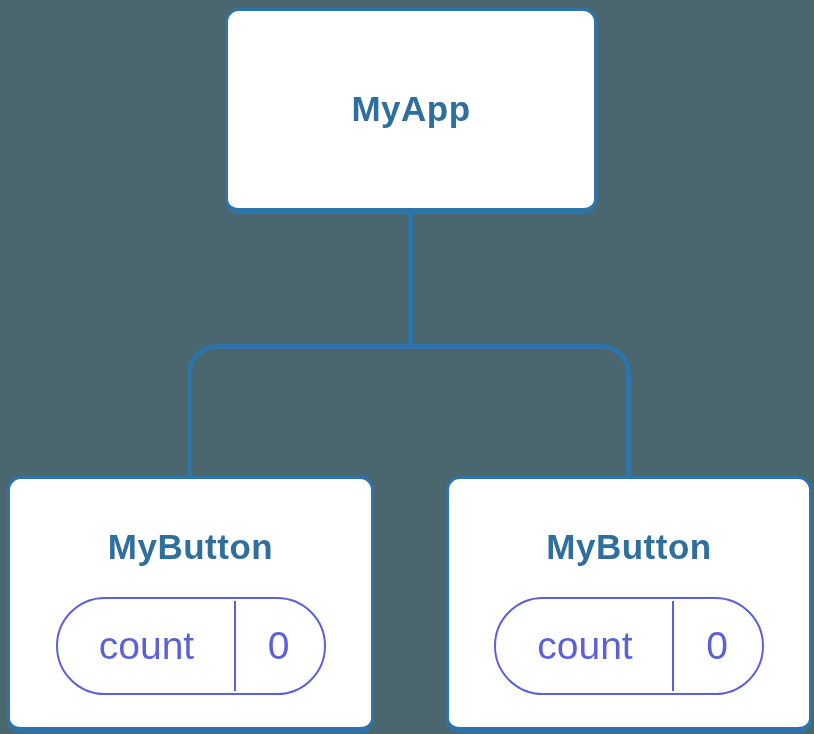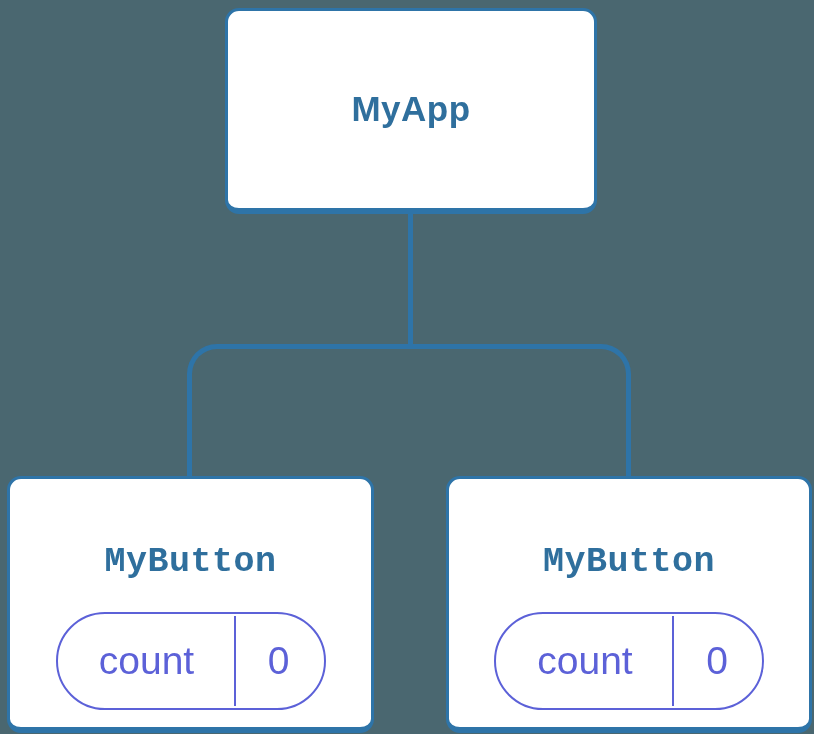--- a/index.html
+++ b/index.html
@@ -42,21 +42,21 @@
   .card-child-right { left: 442px; top: 472px; width: 366px; height: 257px; }
   .card-title {
     color: var(--title-text);
     font-size: 35px;
     font-weight: 600;
     letter-spacing: 0.5px;
     line-height: 1.15;
     white-space: nowrap;
   }
   .card-child-left .card-title,
-  .card-child-right .card-title { margin-top: 59px; font-family: Liberation Mono, monospace; }
+  .card-child-right .card-title { margin-top: 44px; }
   .connector-stem {
     position: absolute;
     left: 404px; top: 209px;
     width: 5px; height: 133px;
     background: var(--connector);
   }
   .connector-bracket {
     position: absolute;
     left: 183px; top: 340px;
     width: 444px; height: 134px;

